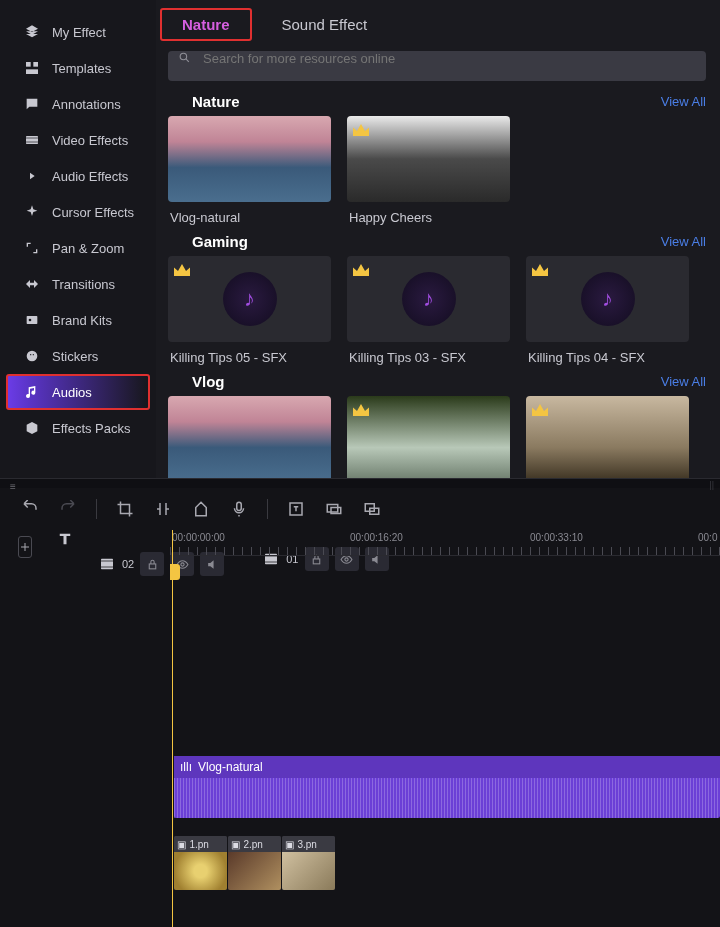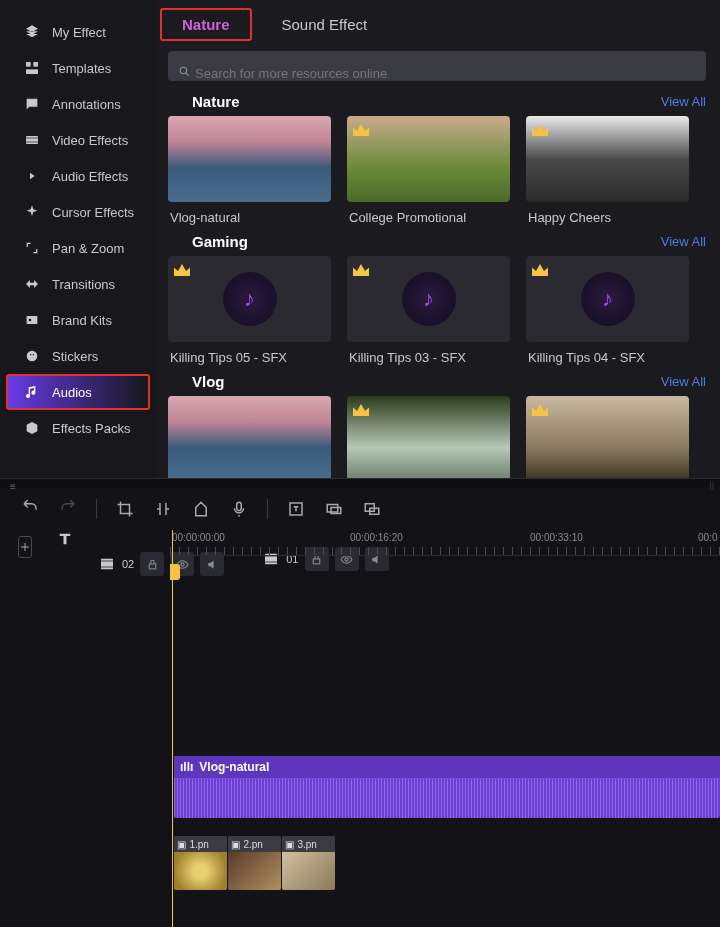--- a/index.html
+++ b/index.html
@@ -36,22 +36,22 @@
   .tab { padding: 6px 20px; color:#c8c8d0; cursor:pointer; font-size:15px; }
   .tab.active {
     color:#d65fe0; font-weight:600;
     border: 2px solid #e03030;
     border-radius:3px;
   }
   .search-row { padding: 0 0 10px 12px; }
   .search-box {
     width: 100%; height: 30px;
     background:#3a3a43; border-radius:4px;
-    display:flex; align-items:flex-end; padding:0 10px;
-    color:#8f8f97; gap:4px;
+    display:flex; align-items:flex-start; padding:0 10px;
+    color:#8f8f97; gap:12px;
   }
   .search-box input {
     background:transparent; border:0; outline:0;
     color:#c8c8d0; width:100%; font-size:13px;
   }
   .section { padding-left: 12px; margin-bottom:6px;}
   .section-head { display:flex; justify-content:space-between; align-items:center; padding: 2px 0 6px 0;}
   .section-title { color:#fff; font-weight:600; font-size:15px;margin-left:24px; }
   .view-all { color:#4a7ee6; font-size:13px; cursor:pointer; }
   .cards { display:flex; gap:16px; }
@@ -119,21 +119,21 @@
   .ruler { height:26px; border-bottom:1px solid #2a2a30; position:relative; font-size:10px; color:#8a8a92;}
   .ruler .mk{position:absolute;top:2px;}
   .ruler .ticks{position:absolute;bottom:0;left:0;right:0;height:8px;
     background: repeating-linear-gradient(90deg,#4a4a52 0 1px,transparent 1px 9px);
   }
   .playhead{position:absolute;left:2px;top:0;bottom:0;width:1px;background:#f4c542;z-index:5;}
   .playhead::before{content:"";position:absolute;top:34px;left:-6px;width:14px;height:16px;background:#f4c542;border-radius:3px;}
   .tracks-area{position:absolute;left:0;right:0;top:26px;bottom:0;}
 
   .audio-clip{position:absolute;left:4px;right:0;top:200px;height:62px;background:#6b3fd6;border-radius:2px;}
-  .audio-clip .clip-head{height:22px;display:flex;align-items:center;gap:6px;padding:0 6px;color:#fff;font-size:12px;background:#5e36bd;font-weight:bold;}
+  .audio-clip .clip-head{height:22px;display:flex;align-items:center;gap:6px;padding:0 6px;color:#fff;font-size:12px;background:#5e36bd;}
   .audio-clip .wave{height:40px;background:
     repeating-linear-gradient(90deg, rgba(255,255,255,.55) 0 1px, transparent 1px 3px);
     opacity:.4;
   }
 
   .video-row{position:absolute;left:4px;top:280px;height:54px;display:flex;}
   .vclip{width:53px;height:54px;background:#3a3a42;border-radius:2px;margin-right:1px;position:relative;overflow:hidden;}
   .vclip .vhdr{height:16px;background:#3a3a42;display:flex;align-items:center;gap:3px;padding:0 3px;font-size:10px;color:#dcdce4;}
   .vclip .vimg{height:38px;}
   .vimg1{background:radial-gradient(circle,#e8d070 20%,#a08030 80%);}
@@ -268,26 +268,20 @@
       <div class="section-head">
         <div class="section-title">Nature</div>
         <div class="view-all">View All</div>
       </div>
       <div class="cards">
         <div class="card">
           <div class="thumb nature1"></div>
           <div class="card-label">Vlog-natural</div>
         </div>
         <div class="card">
-          <div class="thumb nature2">
-              <div class="crown"></div>
-            </div>
-          <div class="card-label">College Promotional</div>
-        </div>
-        <div class="card">
           <div class="thumb nature3">
               <div class="crown"></div>
             </div>
           <div class="card-label">Happy Cheers</div>
         </div>
       </div>
     </div>
 
     <div class="section">
       <div class="section-head">

